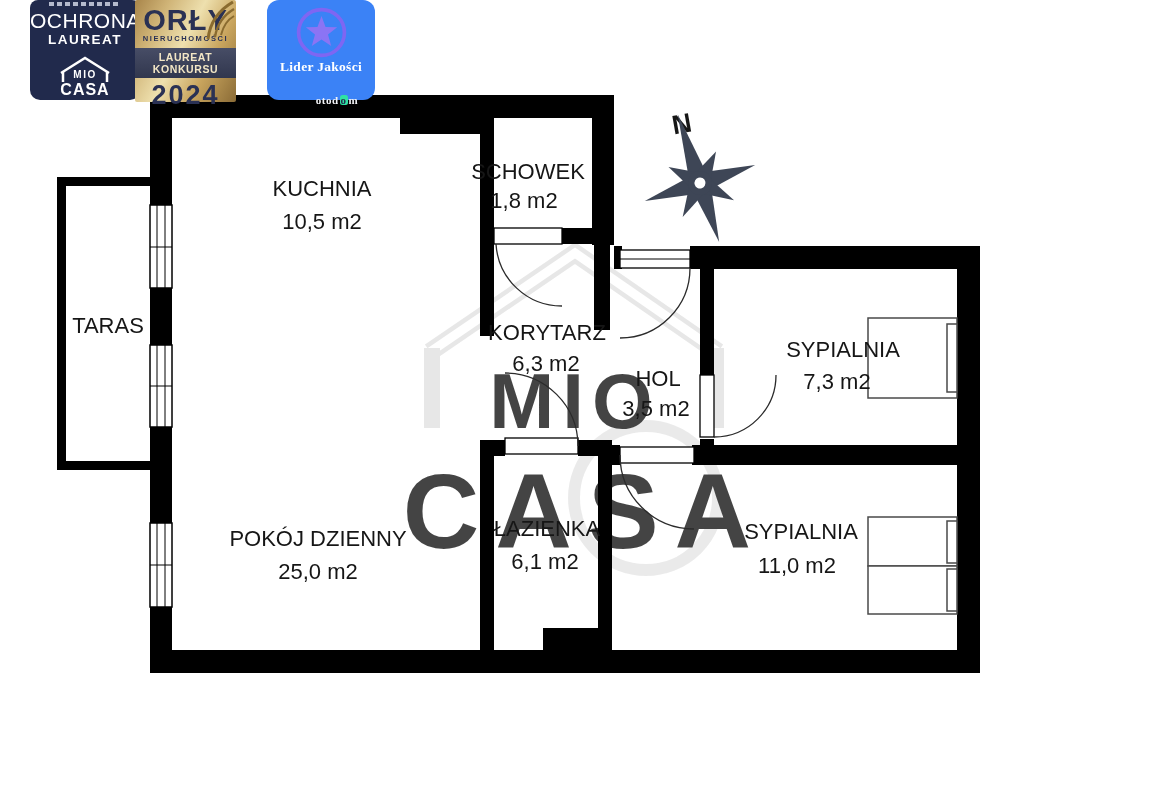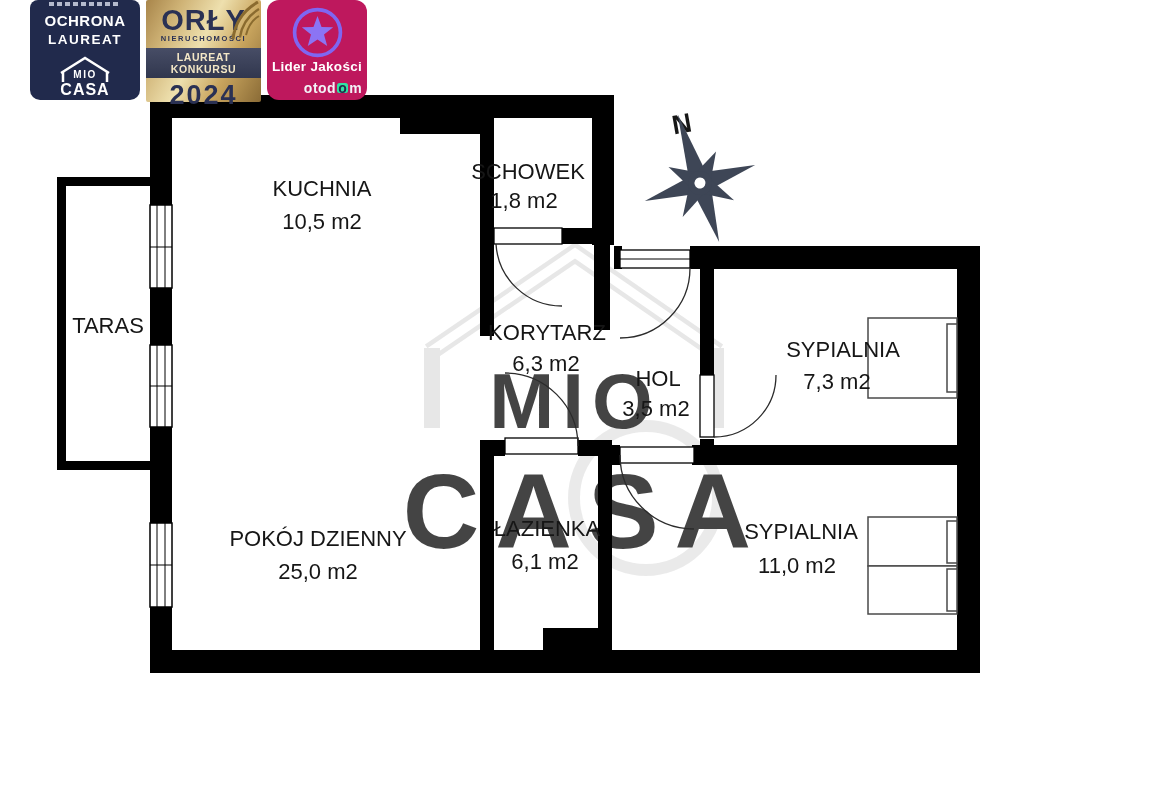--- a/index.html
+++ b/index.html
@@ -9,35 +9,35 @@
   svg.plan text{font-family:"Liberation Sans",sans-serif;fill:#161616;}
   .rn{font-size:22px;}
   .ra{font-size:22px;}
   .wm-txt{font-weight:bold;fill:#e3e3e3;}
   
   .badge{position:absolute;box-sizing:border-box;text-align:center;color:#fff;}
   .badge1{left:30px;top:0;width:110px;height:100px;background:#212a4c;
           border-radius:8px 8px 10px 10px;}
   .b1-topline{margin:2px auto 0;width:72px;height:4px;opacity:.85;
       background:repeating-linear-gradient(90deg,#cfd4e4 0 5px,transparent 5px 8px);}
-  .b1-l1{font-size:15px;font-weight:bold;letter-spacing:.5px;margin-top:3px;line-height:23px;}
+  .b1-l1{font-size:21px;font-weight:normal;letter-spacing:.5px;margin-top:3px;line-height:23px;}
   .b1-l2{font-size:13.5px;font-weight:bold;letter-spacing:1.5px;line-height:15px;}
   .b1-logo{display:block;margin:4px auto 0;width:66px;height:48px;}
-  .badge2{left:146px;top:0;width:115px;height:102px;color:#2a3154;border-radius:2px;
+  .badge2{left:135px;top:0;width:101px;height:102px;color:#2a3154;border-radius:2px;
       background:linear-gradient(118deg,#a8854a 0%,#cfb376 22%,#eee0ae 46%,#c9a55e 70%,#8a6b36 100%);}
   .b2-wing{position:absolute;right:1px;top:1px;width:38px;height:42px;}
   .b2-title{font-size:29px;font-weight:bold;letter-spacing:1px;margin-top:5px;line-height:30px;}
   .b2-sub{font-size:7.5px;font-weight:bold;letter-spacing:1.6px;margin-top:-1px;}
   .b2-ribbon{margin-top:5px;background:linear-gradient(#474d66,#31374e);color:#f3e7c6;
       font-size:10.5px;font-weight:bold;letter-spacing:.6px;padding:3px 8px;}
   .b2-year{font-size:27px;font-weight:bold;letter-spacing:2px;margin-top:2px;}
-  .badge3{left:267px;top:0;width:100px;height:100px;background:#be185d;border-radius:12px;}
+  .badge3{left:267px;top:0;width:108px;height:100px;background:#3b82f6;border-radius:12px;font-family:Liberation Serif, serif;}
   .b3-star{display:block;margin:5px auto 0;width:55px;height:55px;}
   .b3-title{font-size:13.5px;font-weight:bold;letter-spacing:.3px;line-height:14px;}
-  .b3-brand{font-size:14px;font-weight:bold;letter-spacing:.5px;margin-top:6px;color:#f2f3f7;padding-left:32px;}
+  .b3-brand{font-size:11px;font-weight:bold;letter-spacing:.5px;margin-top:20px;color:#f2f3f7;padding-left:32px;}
   .b3-o{display:inline-block;background:#2fe3a4;color:#242b49;border-radius:2.5px;
         padding:0 1px;margin:0 1px;line-height:10px;}
 </style>
 </head>
 <body>
 
 <div class="stage">
 
   <svg class="plan" viewBox="0 0 1170 785">
 

